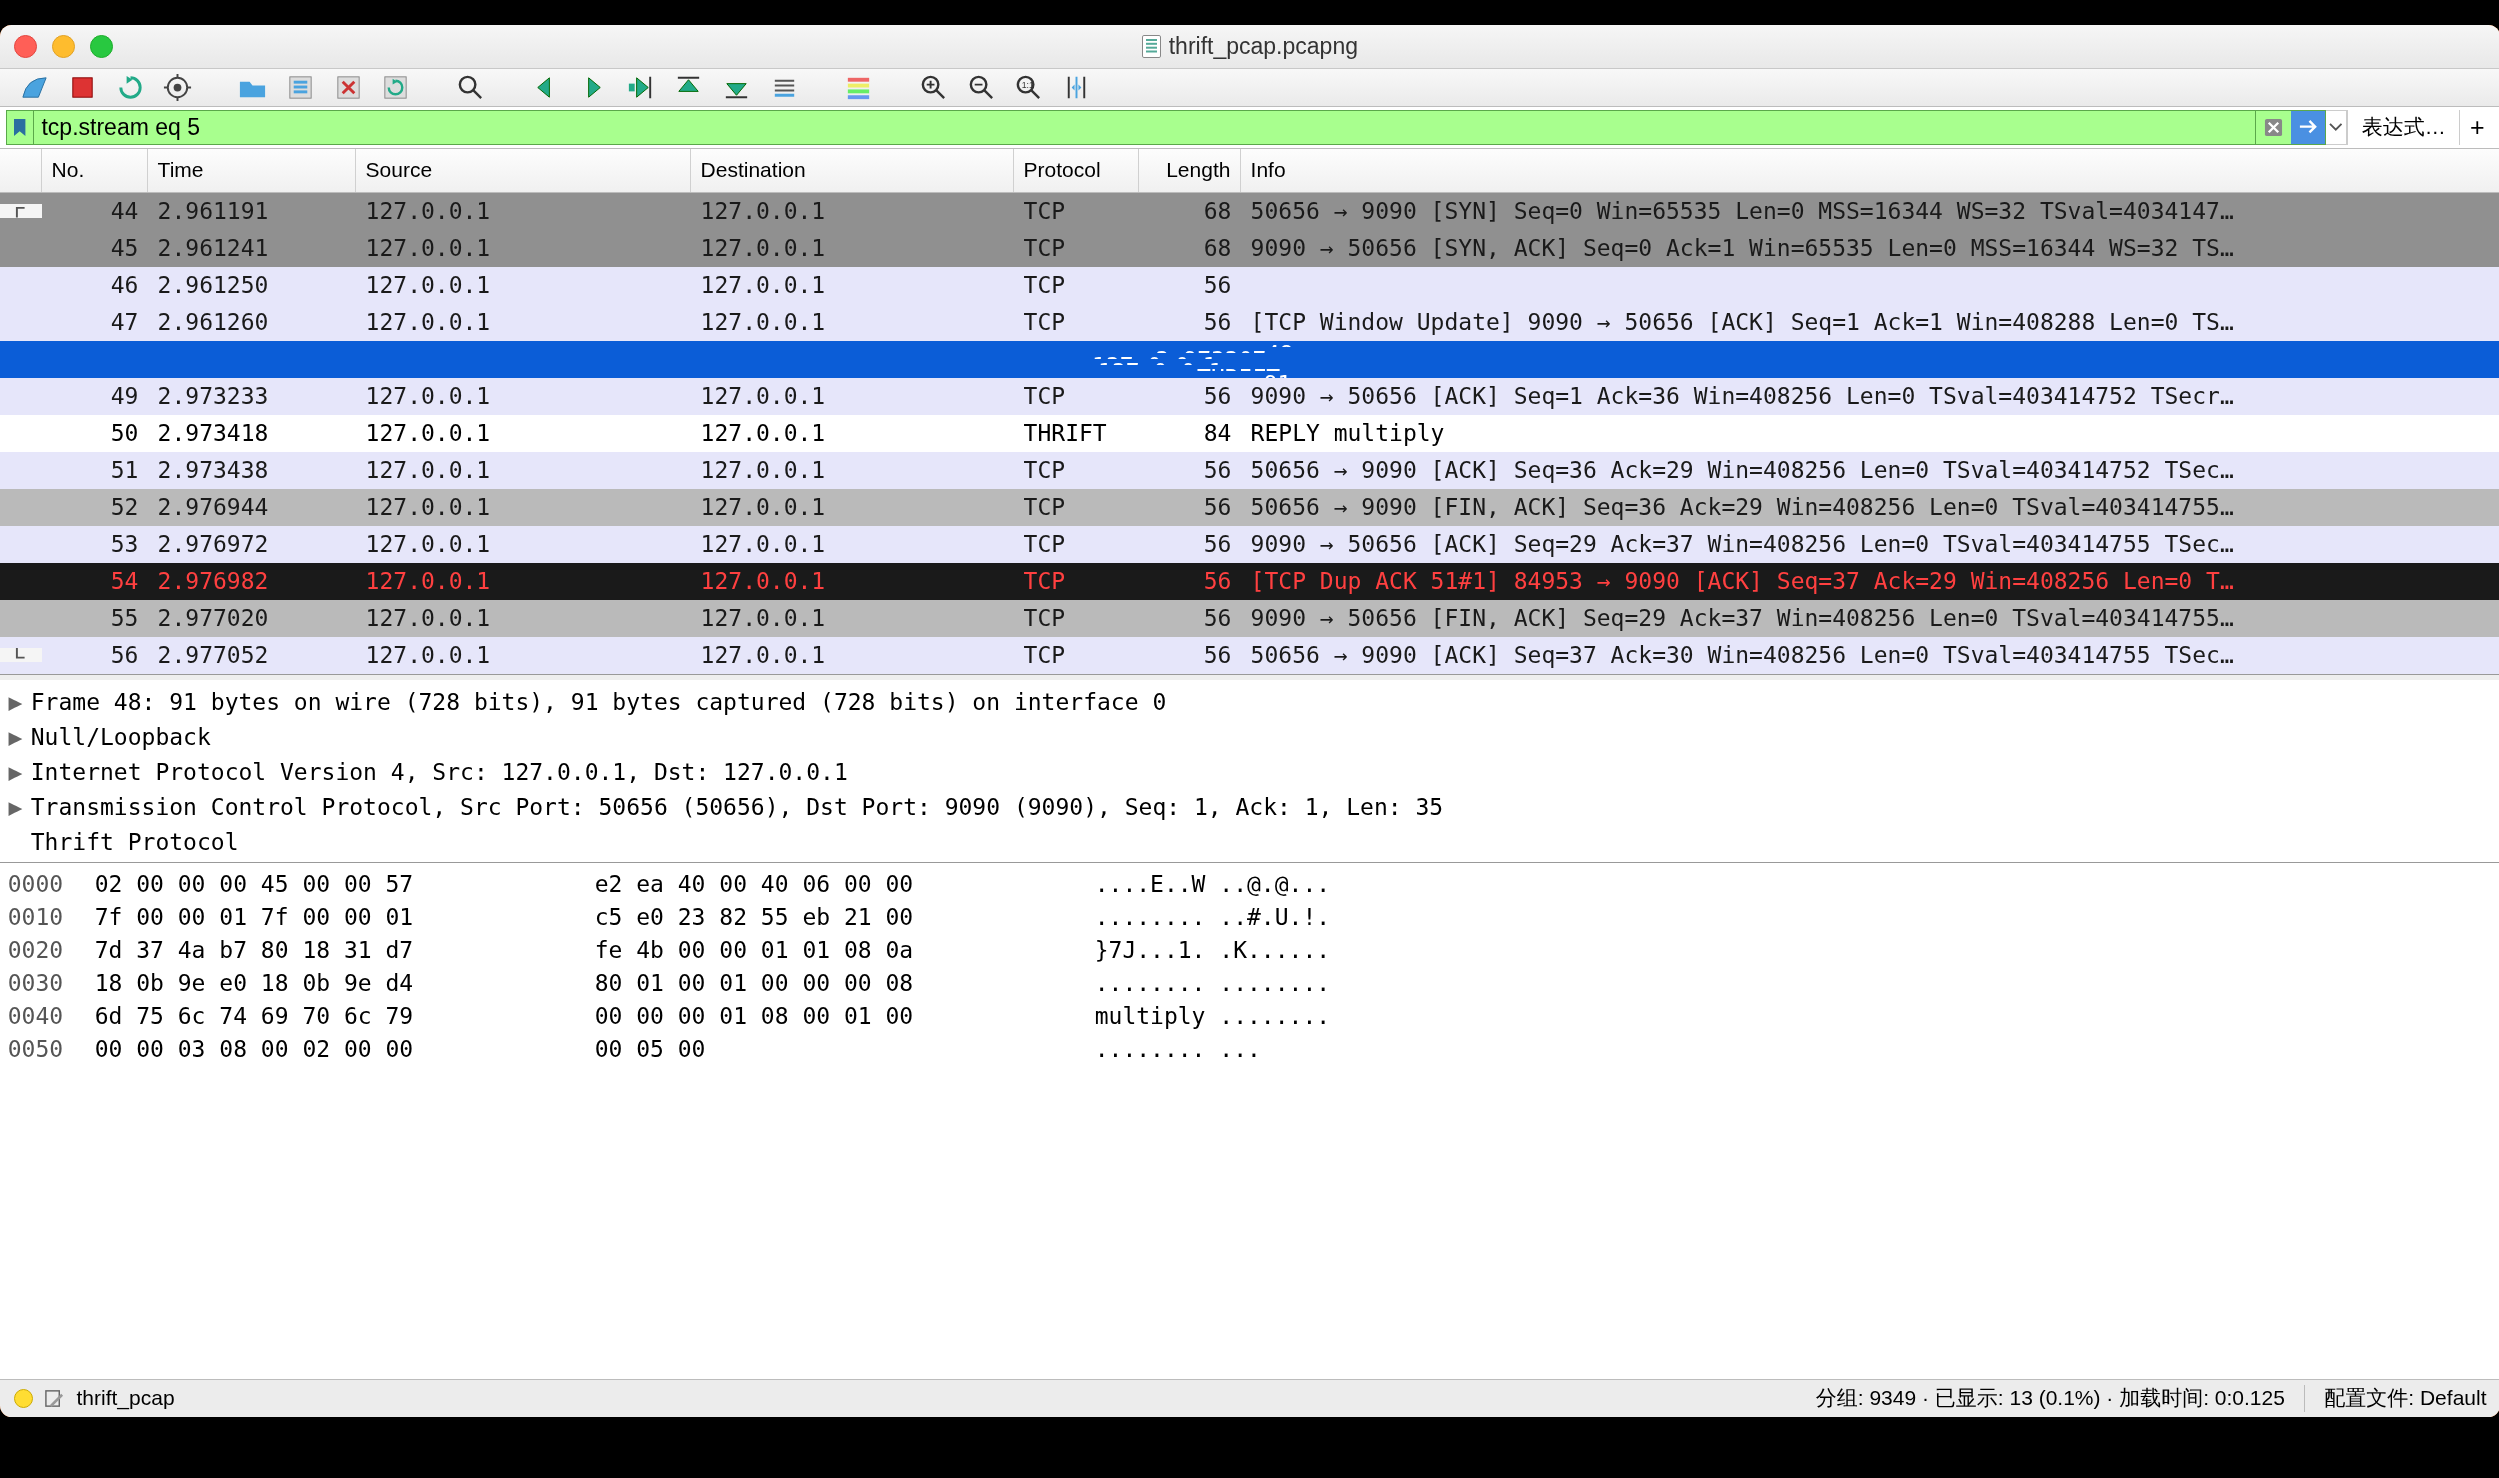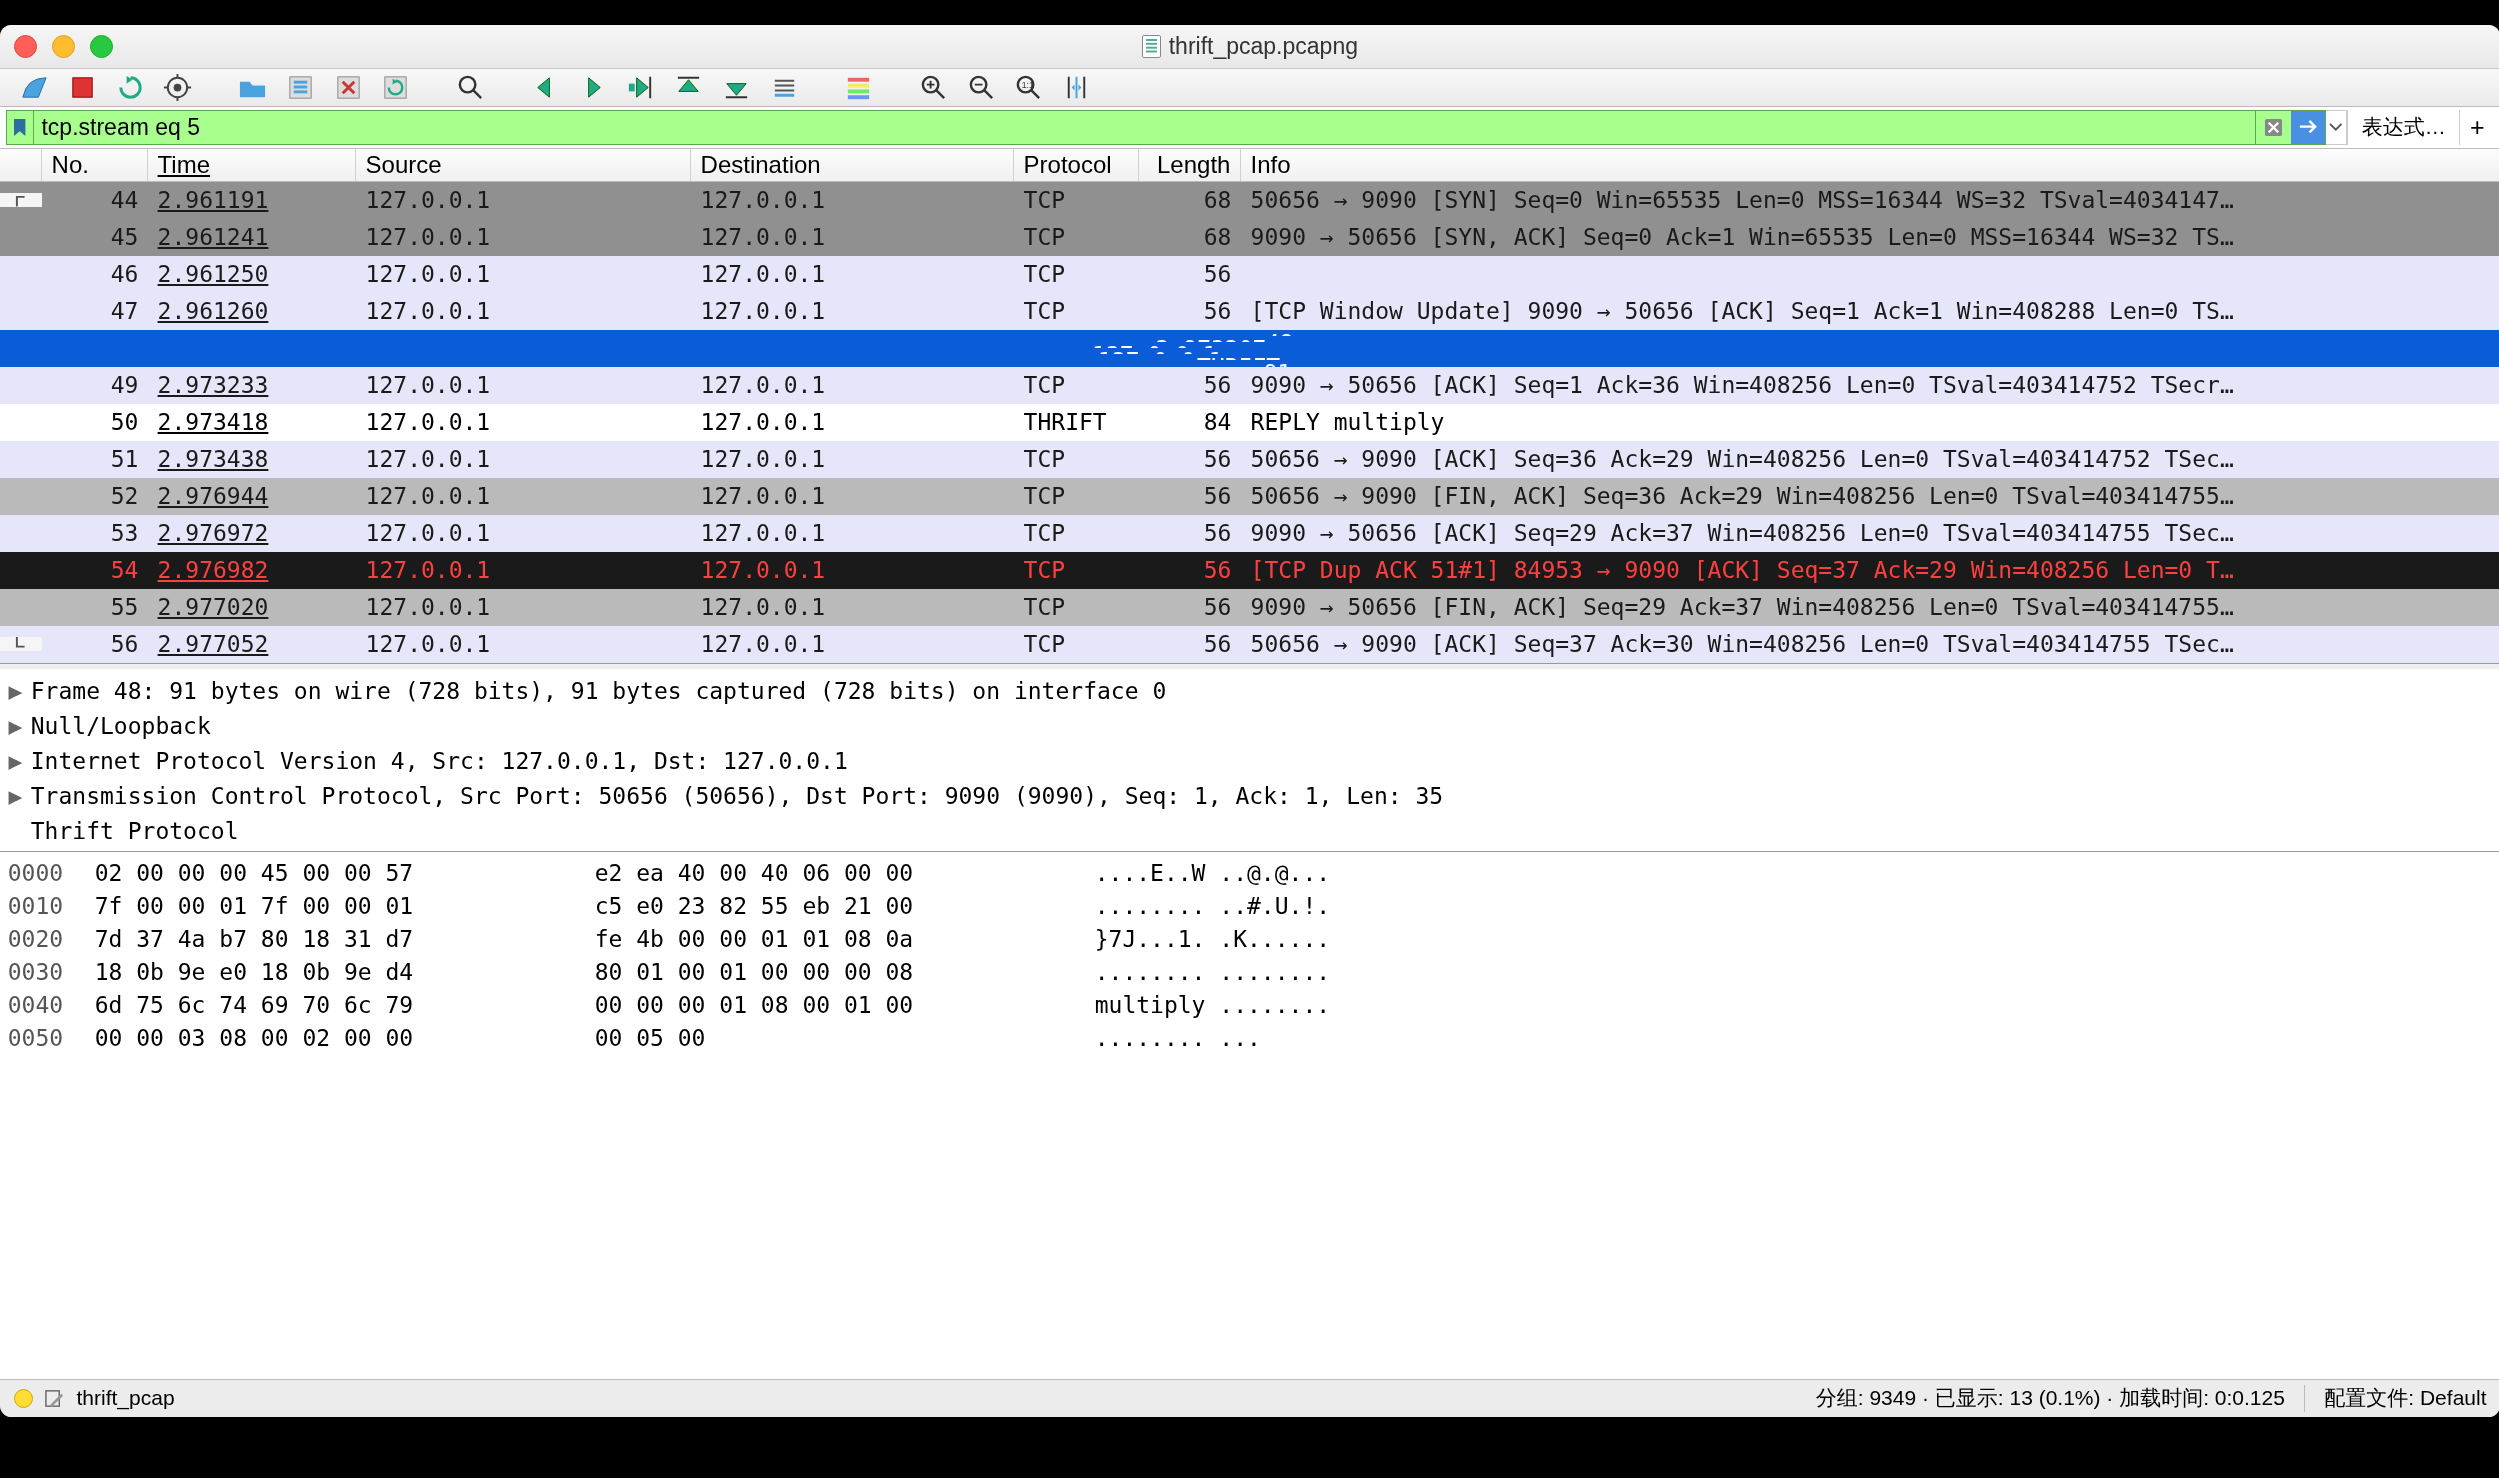--- a/index.html
+++ b/index.html
@@ -106,31 +106,31 @@
 
 .packet-list {
   background: #fff;
   border-bottom: 1px solid #999;
   overflow: hidden;
 }
 .pl-head {
   display: flex;
   background: linear-gradient(#fdfdfd,#f0f0f0);
   border-bottom: 1px solid #bcbcbc;
-  height: 33px;
-  font-size: 24px;
+  height: 44px;
+  font-size: 21px;
 }
 .pl-head > div {
   border-right: 1px solid #d0d0d0;
   padding: 3.8px 9.6px;
   display:flex; align-items:center;
 }
 .col-idx { width: 42px; }
 .col-no { width: 106px; text-align: right; justify-content:flex-start;}
-.col-time { width: 208px; text-decoration: underline; }
+.col-time { width: 208px; }
 .col-src { width: 335px; }
 .col-dst { width: 323px; }
 .col-proto { width: 125px; }
 .col-len { width: 102px; text-align:right; justify-content:flex-end;}
 .col-info { flex: 1; }
 .pl-body { font-family: "Menlo", "Consolas", monospace; font-size: 23px; }
 .pl-row {
   display: flex;
   height: 37px;
   align-items: center;

